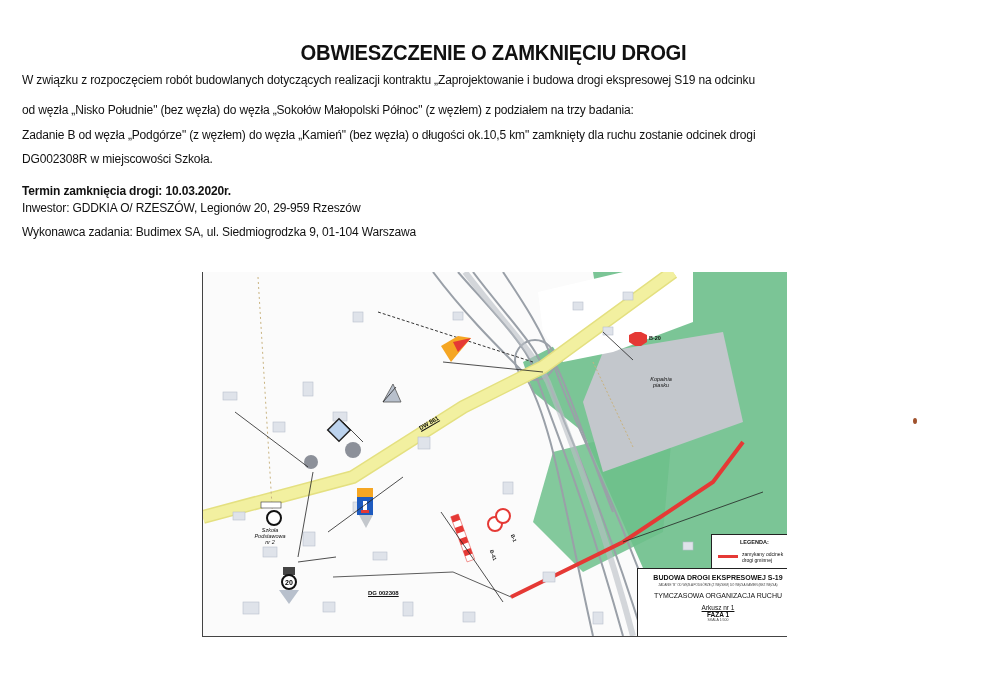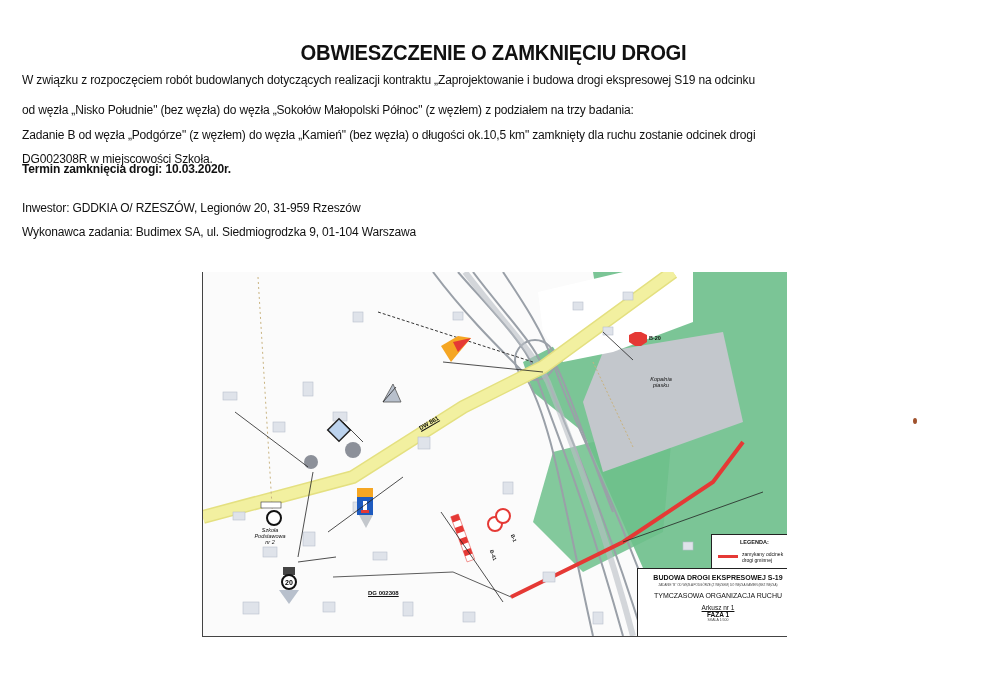--- a/index.html
+++ b/index.html
@@ -47,22 +47,22 @@
 <body>
 
 <div class="title">OBWIESZCZENIE O ZAMKNIĘCIU DROGI</div>
 
 <div class="para" style="top:73px">W związku z rozpoczęciem robót budowlanych dotyczących realizacji kontraktu „Zaprojektowanie i budowa drogi ekspresowej S19 na odcinku</div>
 <div class="para" style="top:103px">od węzła „Nisko Południe" (bez węzła) do węzła „Sokołów Małopolski Północ" (z węzłem) z podziałem na trzy badania:</div>
 <div class="para" style="top:128px">Zadanie B od węzła „Podgórze" (z węzłem) do węzła „Kamień" (bez węzła) o długości ok.10,5 km" zamknięty dla ruchu zostanie odcinek drogi</div>
 <div class="para" style="top:152px">
   <b>DG002308R</b><span> w miejscowości </span><b>Szkoła</b><span>.</span>
 </div>
-<div class="para" style="top:162px;font-weight:bold">Termin zamknięcia drogi: 10.03.2020r.</div>
-<div class="para" style="top:201px">Inwestor: GDDKIA O/ RZESZÓW, Legionów 20, 31-959 Rzeszów</div>
+<div class="para" style="top:184px;font-weight:bold">Termin zamknięcia drogi: 10.03.2020r.</div>
+<div class="para" style="top:201px">Inwestor: GDDKIA O/ RZESZÓW, Legionów 20, 29-959 Rzeszów</div>
 <div class="para" style="top:225px">Wykonawca zadania: Budimex SA, ul. Siedmiogrodzka 9, 01-104 Warszawa</div>
 
 <div class="map">
   <svg width="584" height="364" viewBox="0 0 584 364">
 
     <polygon points="390,0 584,0 584,364 470,364 380,160 330,120 320,90 398,50" fill="#6dbf8b" opacity="0.9"></polygon>
     <polygon points="350,180 470,150 460,260 380,300 330,250" fill="#6dbf8b" opacity="0.85"></polygon>
 
     <polygon points="440,0 584,0 584,150 500,160 455,150" fill="#ffffff" opacity="0.0"></polygon>
 

